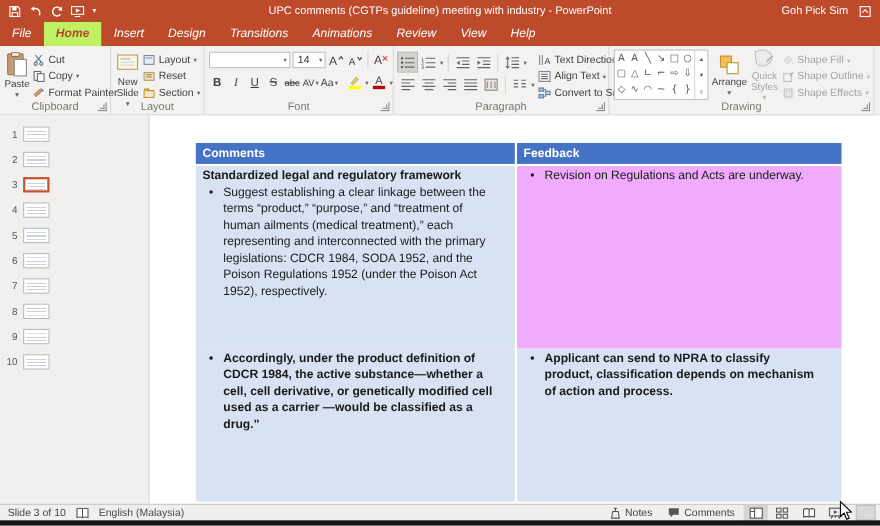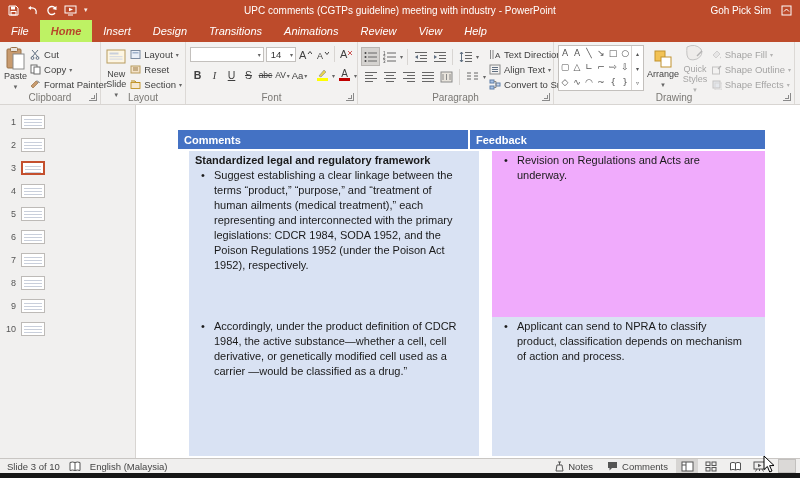--- a/index.html
+++ b/index.html
@@ -70,23 +70,23 @@
   .thumb-box::after{content:"";position:absolute;left:2px;right:2px;top:3px;height:7px;background:repeating-linear-gradient(#C9CFDB 0 1px,transparent 1px 3px);}
   .thumb.selected .thumb-box{border:2px solid #C4502E;}
   .canvas{position:absolute;left:137px;top:105px;width:663px;height:353px;background:#fff;}
   
   .slidetable{position:absolute;left:41px;top:25px;width:587px;height:326px;background:#fff;display:flex;flex-direction:column;font-size:11px;}
   .trow{display:flex;gap:2px;}
   .thead{height:19px;margin-bottom:2px;}
   .thead .cell{background:#4472C4;color:#fff;font-weight:bold;display:flex;align-items:center;padding-left:6px;}
   .c1{width:290px;box-sizing:border-box;}
   .c2{flex:1;box-sizing:border-box;}
-  .tbody .cell{background:#D9E2F3;color:#1a1a1a;padding:2px 20px 0 6px;line-height:15px;box-sizing:border-box;margin-left:11px;}
+  .tbody .cell{background:#D9E2F3;color:#1a1a1a;padding:2px 20px 0 6px;line-height:15px;box-sizing:border-box;}
   .row1{height:166px;}
-  .row2{flex:1;}
+  .row2{flex:1;font-weight:bold;}
   .cell-head{font-weight:bold;}
   .cell ul{list-style:none;margin:0;padding:0 0 0 19px;}
   .cell li{position:relative;}
   .cell li::before{content:"•";position:absolute;left:-13px;}
   
   .statusbar{position:absolute;left:0;top:458px;width:800px;height:15px;background:#F0EFEE;border-top:1px solid #C9C6C3;box-sizing:border-box;display:flex;align-items:center;font-size:9.5px;color:#454545;}
   .sb-left{display:flex;align-items:center;gap:9px;margin-left:7px;}
   .sb-right{margin-left:auto;display:flex;align-items:center;gap:2px;margin-right:4px;}
   .sb-item{display:flex;align-items:center;gap:4px;padding:0 6px;height:15px;}
   .viewbtn{width:22px;height:15px;display:flex;align-items:center;justify-content:center;}

